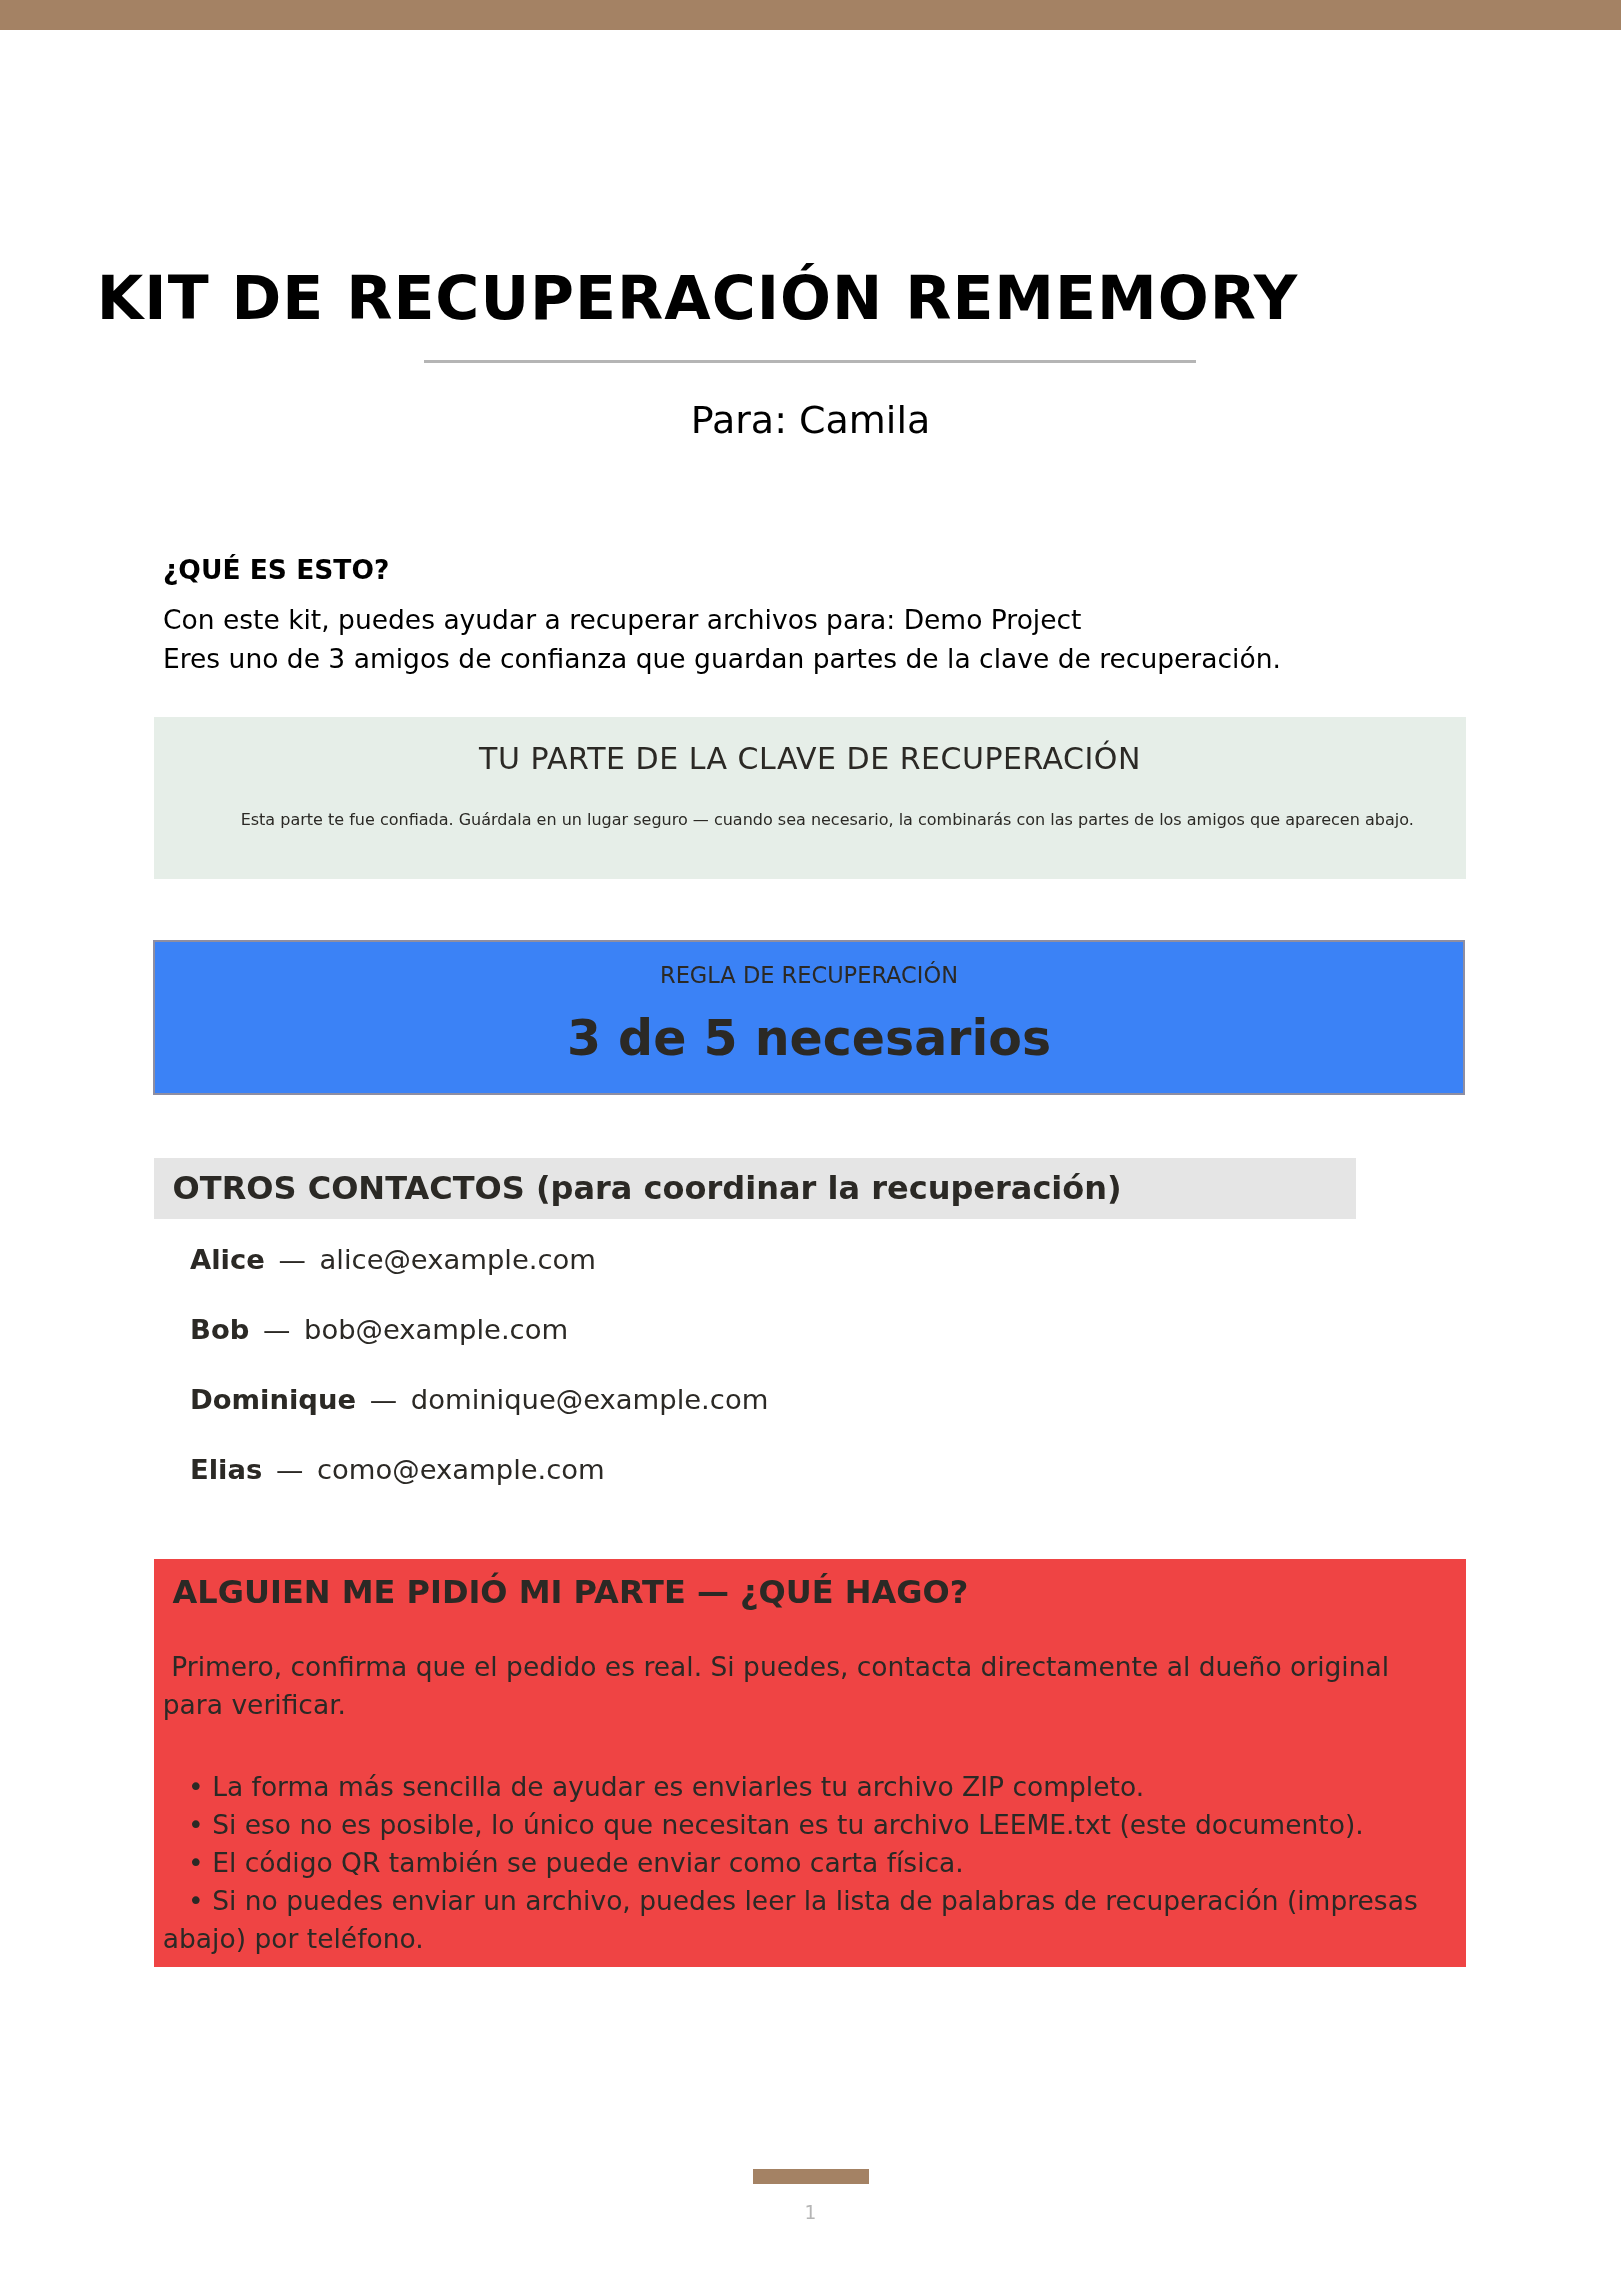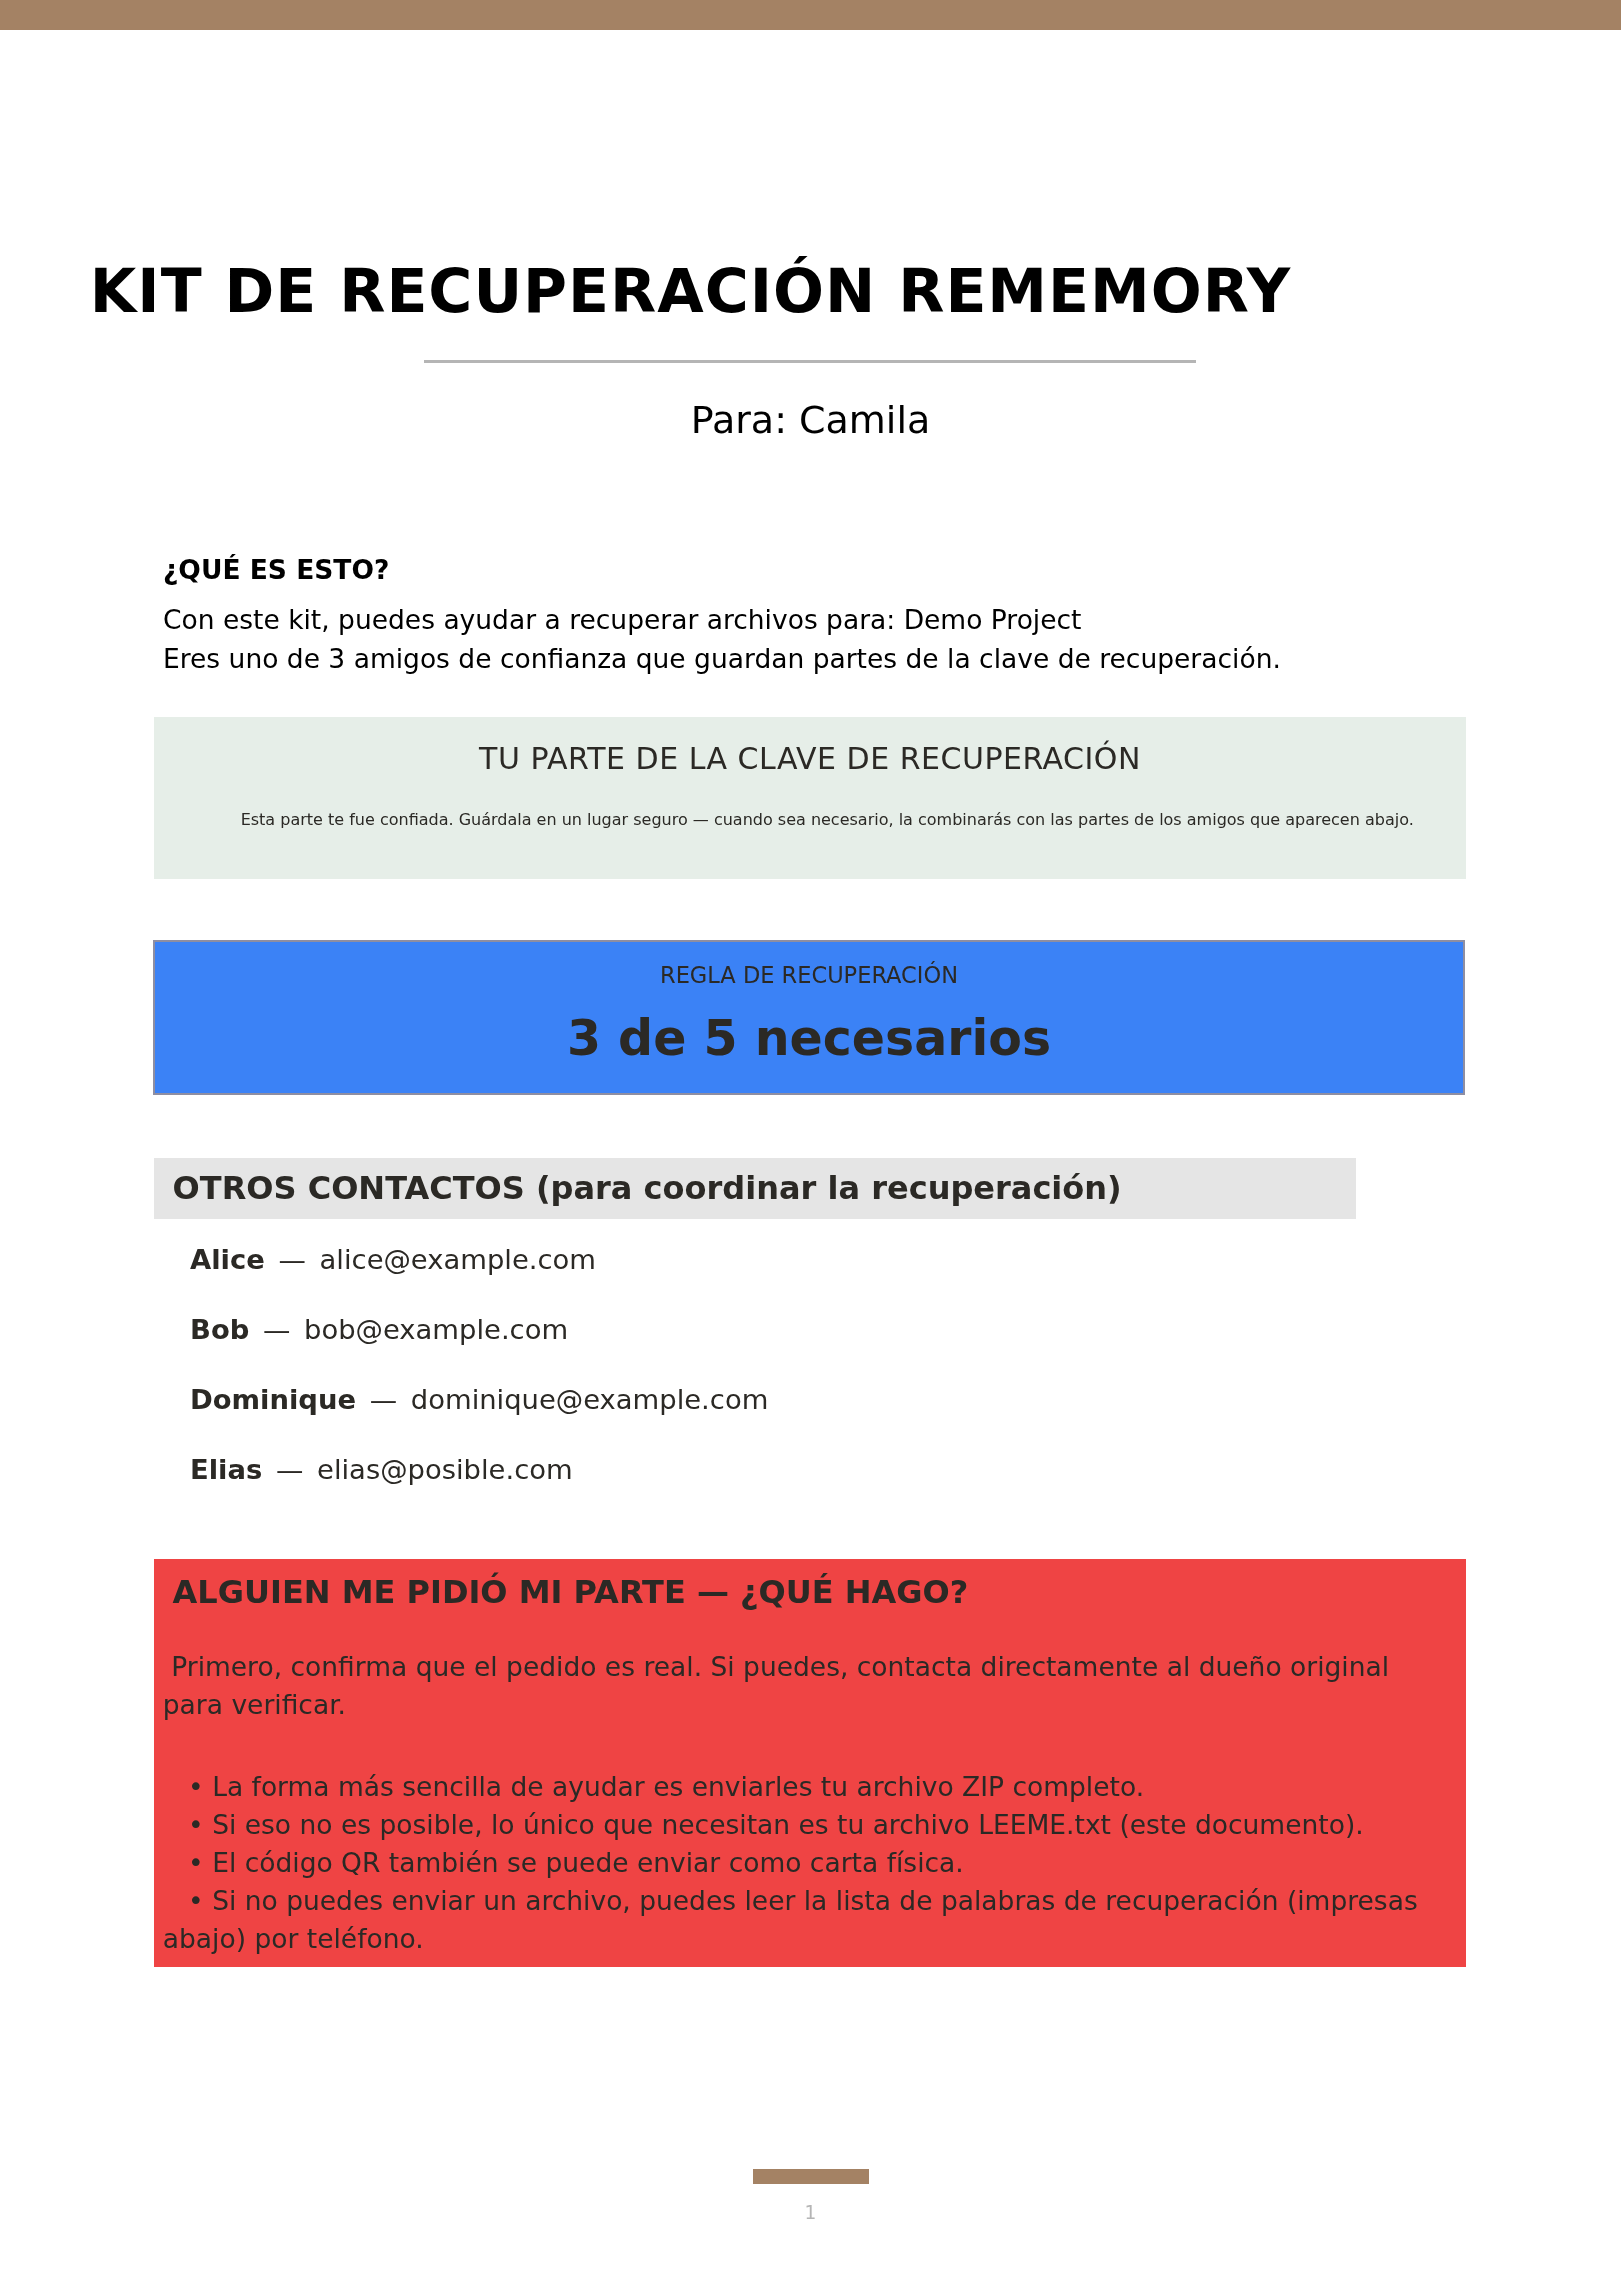--- a/index.html
+++ b/index.html
@@ -24,21 +24,21 @@
     }
     .title {
       position: absolute;
       left: 0; top: 253px;
       width: 1379px;
       text-align: center;
       font-size: 60px;
       font-weight: bold;
       color: #000000;
       letter-spacing: 1px;
-      margin: 1px;
+      margin: 8px;
       line-height: 74px;
     }
     .title-rule {
       position: absolute;
       left: 424px; top: 360px;
       width: 772px;
       height: 2.9px;
       background: #b5b5b5;
     }
     .subtitle {
@@ -237,21 +237,21 @@
   <div class="contact-row">
     <span class="contact-name">Alice</span><span class="contact-sep">—</span><span class="contact-email">alice@example.com</span>
   </div>
   <div class="contact-row">
     <span class="contact-name">Bob</span><span class="contact-sep">—</span><span class="contact-email">bob@example.com</span>
   </div>
   <div class="contact-row">
     <span class="contact-name">Dominique</span><span class="contact-sep">—</span><span class="contact-email">dominique@example.com</span>
   </div>
   <div class="contact-row">
-    <span class="contact-name">Elias</span><span class="contact-sep">—</span><span class="contact-email">elias@posible.com</span>
+    <span class="contact-name">Elias</span><span class="contact-sep">—</span><span class="contact-email">como@example.com</span>
   </div>
 </div>
 
 <section class="help-box">
   <div class="help-title">ALGUIEN ME PIDIÓ MI PARTE — ¿QUÉ HAGO?</div>
   <div class="help-intro" style="white-space: pre-wrap;"> Primero, confirma que el pedido es real. Si puedes, contacta directamente al dueño original para verificar.</div>
   <div class="help-bullets">
     <div style="white-space: pre-wrap;">   • La forma más sencilla de ayudar es enviarles tu archivo ZIP completo.</div>
     <div style="white-space: pre-wrap;">   • Si eso no es posible, lo único que necesitan es tu archivo LEEME.txt (este documento).</div>
     <div style="white-space: pre-wrap;">   • El código QR también se puede enviar como carta física.</div>

